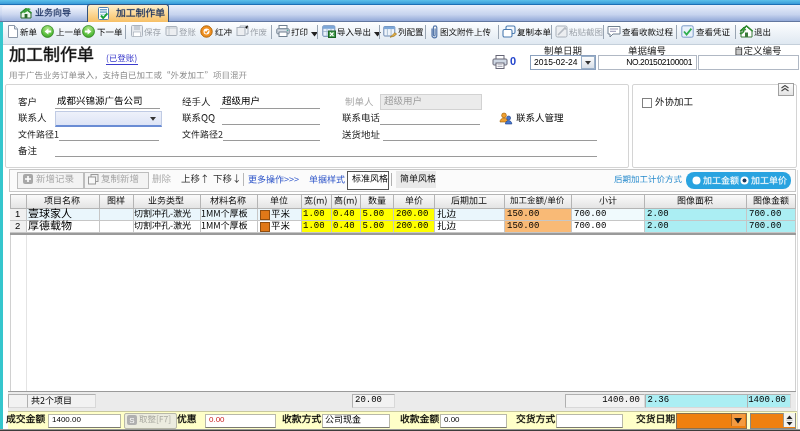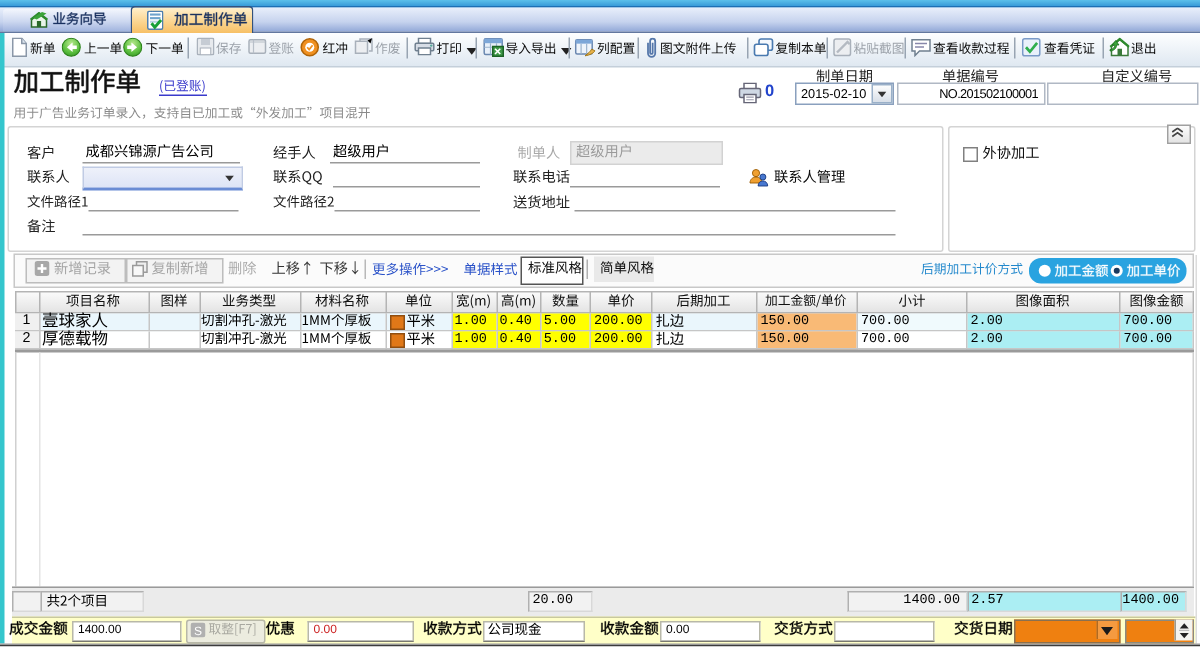--- a/index.html
+++ b/index.html
@@ -595,21 +595,21 @@
       <g fill="#222" transform="translate(0,8.2) scale(0.009500)">
         <use href="#g5236" x="0"></use>
         <use href="#g5355" x="1000"></use>
         <use href="#g65e5" x="2000"></use>
         <use href="#g671f" x="3000"></use>
       </g>
     </svg>
   </div>
 <div class="abs" style="left:530px;top:55px;width:64px;height:13px;background:#fff;border:1px solid #8aa0be"></div>
 <div style="position:absolute;left:534px;top:57.5px;">
-    <span style="font-size:8.5px;color:#000">2015-02-10</span>
+    <span style="font-size:8.5px;color:#000">2015-02-24</span>
   </div>
 <div class="abs" style="left:581px;top:56px;width:12px;height:11px;background:linear-gradient(#fdfdfd,#d8dfe8);border:1px solid #9ab0c8"></div>
 <div style="position:absolute;left:584.5px;top:60.5px;">
     <svg width="6" height="4" viewBox="0 0 6 4">
       <path d="M0 0h6L3 3.8z" fill="#333"></path>
     </svg>
   </div>
 <div style="position:absolute;left:628px;top:46px;">
     <svg width="38" height="11" viewBox="0 0 38 11">
       <g fill="#222" transform="translate(0,8.2) scale(0.009500)">
@@ -1359,21 +1359,21 @@
 <div class="abs" style="left:352.0px;top:394px;width:41.0px;height:12px;background:#f2f2f2;border:1px solid #b0b0b0;border-bottom-color:#d8d8d8;border-right-color:#d8d8d8"></div>
 <div class="abs" style="left:352.0px;top:394px;width:41.0px;height:12px">
     <span class="num" style="font-size:9px;position:absolute;top:2px;left:3px">20.00</span>
   </div>
 <div class="abs" style="left:565.0px;top:394px;width:78.0px;height:12px;background:#f2f2f2;border:1px solid #b0b0b0;border-bottom-color:#d8d8d8;border-right-color:#d8d8d8"></div>
 <div class="abs" style="left:565.0px;top:394px;width:78.0px;height:12px">
     <span class="num" style="font-size:9px;position:absolute;top:2px;right:3px">1400.00</span>
   </div>
 <div class="abs" style="left:644.5px;top:394px;width:101.0px;height:12px;background:#abeef3;border:1px solid #b0b0b0;border-bottom-color:#d8d8d8;border-right-color:#d8d8d8"></div>
 <div class="abs" style="left:644.5px;top:394px;width:101.0px;height:12px">
-    <span class="num" style="font-size:9px;position:absolute;top:2px;left:3px">2.57</span>
+    <span class="num" style="font-size:9px;position:absolute;top:2px;left:3px">2.36</span>
   </div>
 <div class="abs" style="left:747.0px;top:394px;width:42.0px;height:12px;background:#abeef3;border:1px solid #b0b0b0;border-bottom-color:#d8d8d8;border-right-color:#d8d8d8"></div>
 <div class="abs" style="left:747.0px;top:394px;width:42.0px;height:12px">
     <span class="num" style="font-size:9px;position:absolute;top:2px;right:3px">1400.00</span>
   </div>
 <div class="abs" style="left:8px;top:411px;width:789px;height:18px;background:#ffffc8;border-top:1px solid #c8c89e"></div>
 <div style="position:absolute;left:6px;top:414px;">
     <svg width="40" height="11" viewBox="0 0 40 11">
       <g fill="#000" stroke="#000" stroke-width="26" transform="translate(0,8.4) scale(0.009800)">
         <use href="#g6210" x="0"></use>

